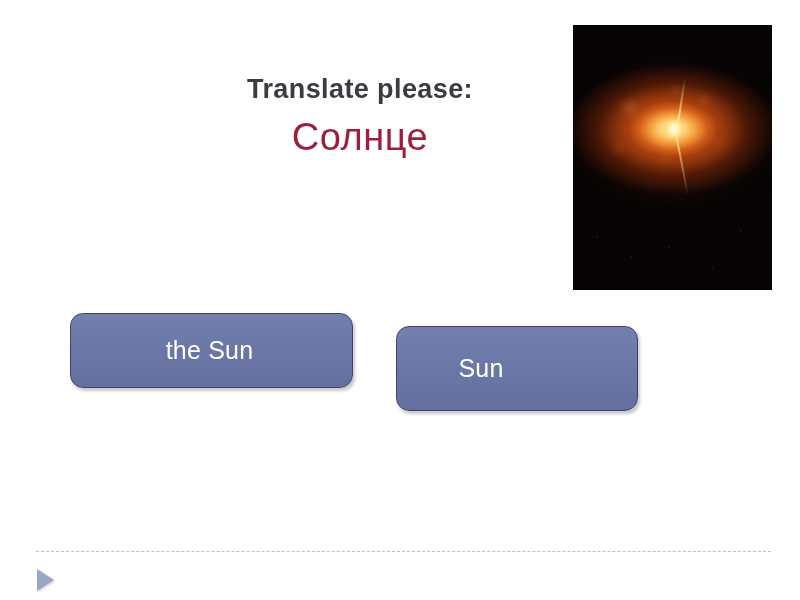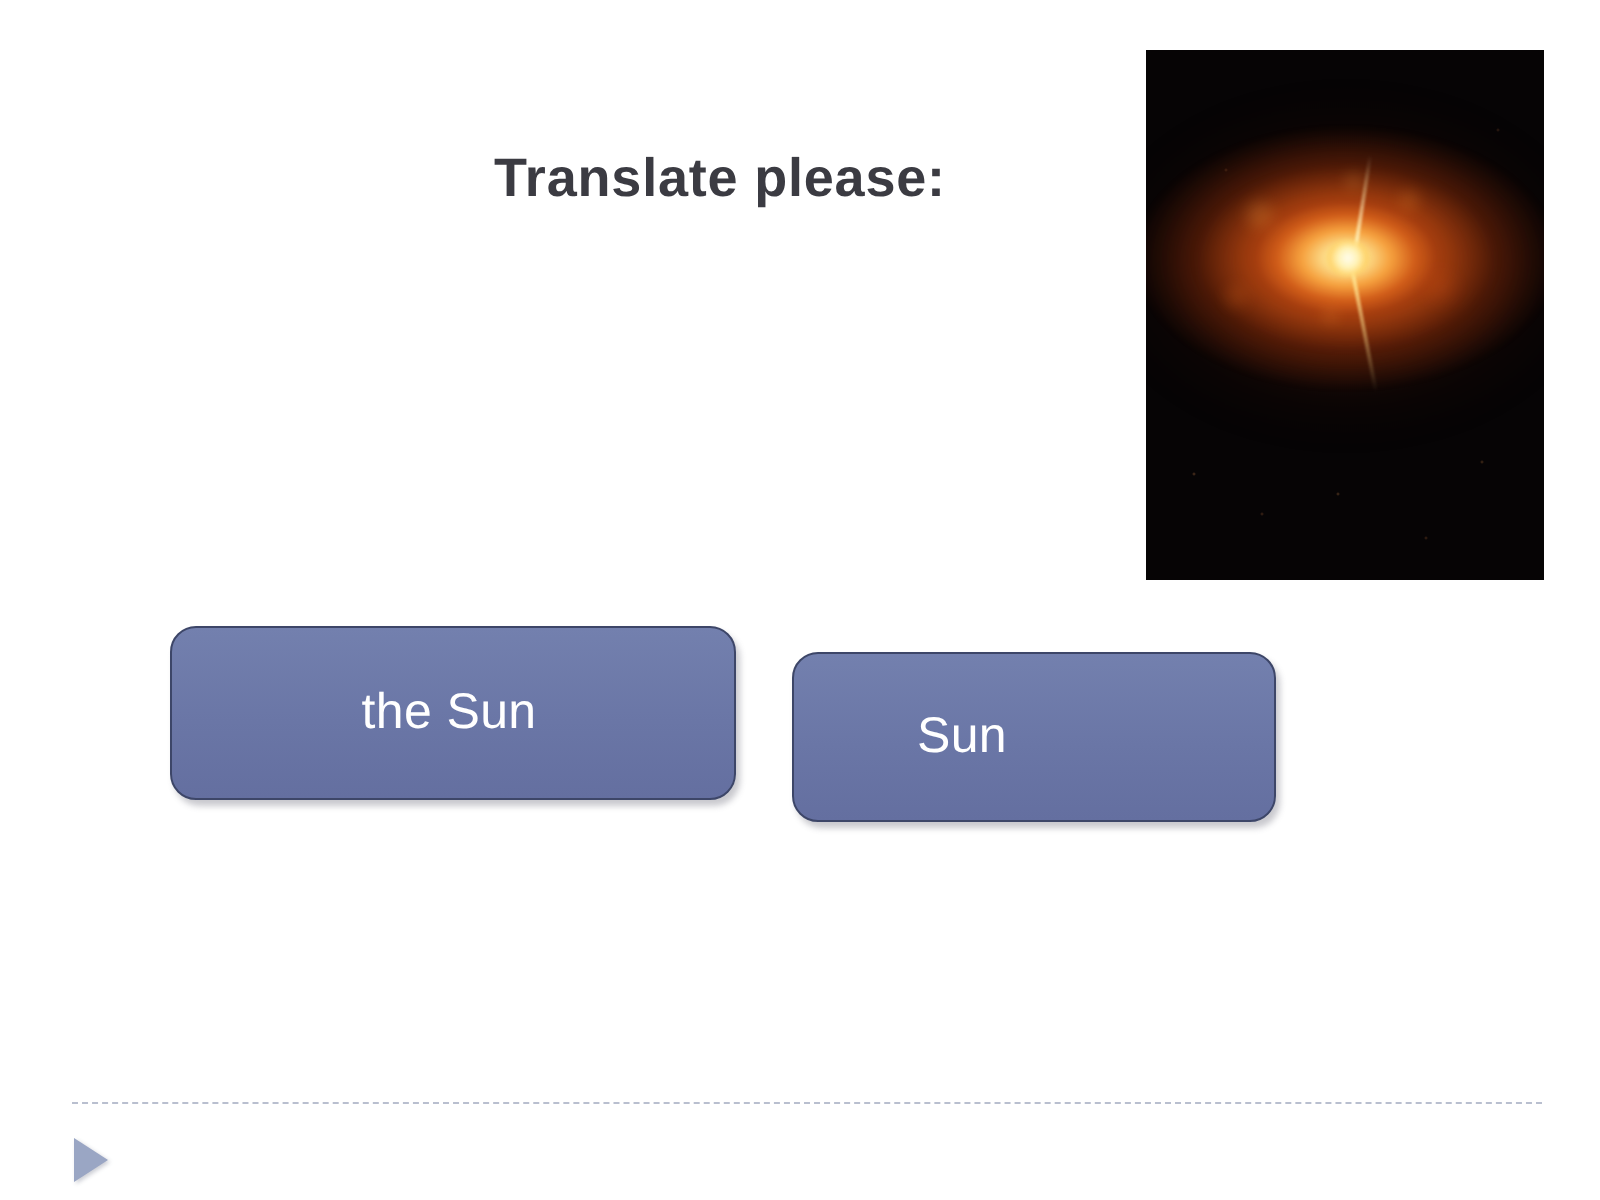--- a/index.html
+++ b/index.html
@@ -177,24 +177,24 @@
   .answer-btn .label {
     width: 100%;
     text-align: center;
     font-size: 25px;
     font-weight: normal;
     color: #ffffff;
     letter-spacing: 0.2px;
     white-space: nowrap;
   }
   #btn-the-sun {
-    left: 85px;
+    left: 70px;
     top: 313px;
     width: 283px;
-    height: 87px;
+    height: 75px;
     justify-content: center;
   }
   #btn-the-sun .label {
     padding-right: 4px;
   }
   #btn-sun {
     left: 396px;
     top: 326px;
     width: 242px;
     height: 85px;
@@ -225,20 +225,21 @@
     filter: drop-shadow(1px 1px 1px rgba(140,145,160,0.45));
   }
 </style>
 </head>
 <body>
 
 <div class="slide">
 
   <div class="prompt-heading">Translate please:</div>
 
+  <div class="word-title">Солнце</div>
 
   <div class="sun-photo">
     <div class="halo"></div>
     <div class="disk"></div>
     <div class="mottle"></div>
     <div class="jet-upper"></div>
     <div class="jet-lower"></div>
     <div class="core"></div>
     <div class="specks"></div>
   </div>

